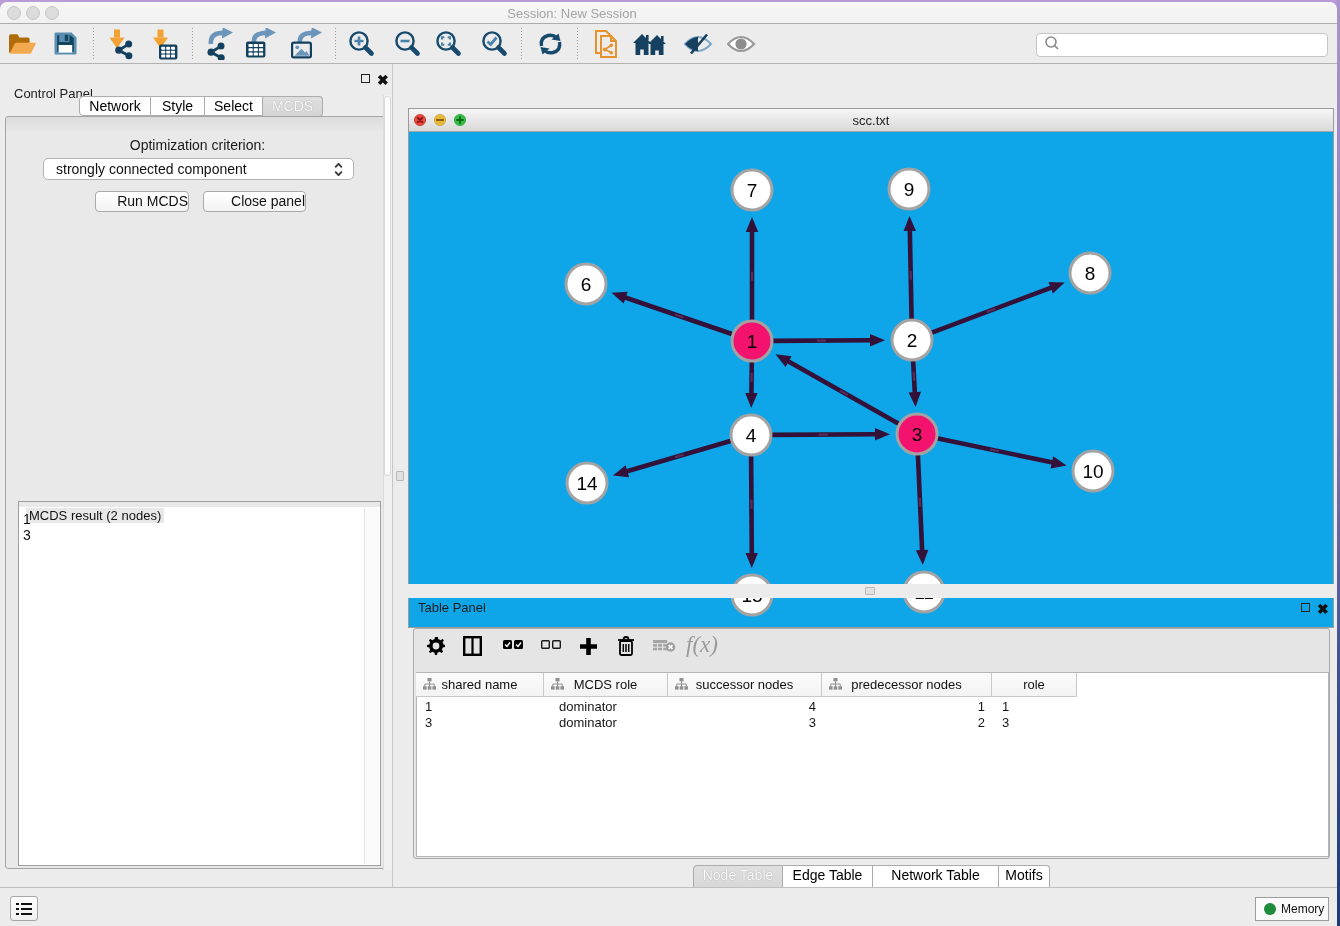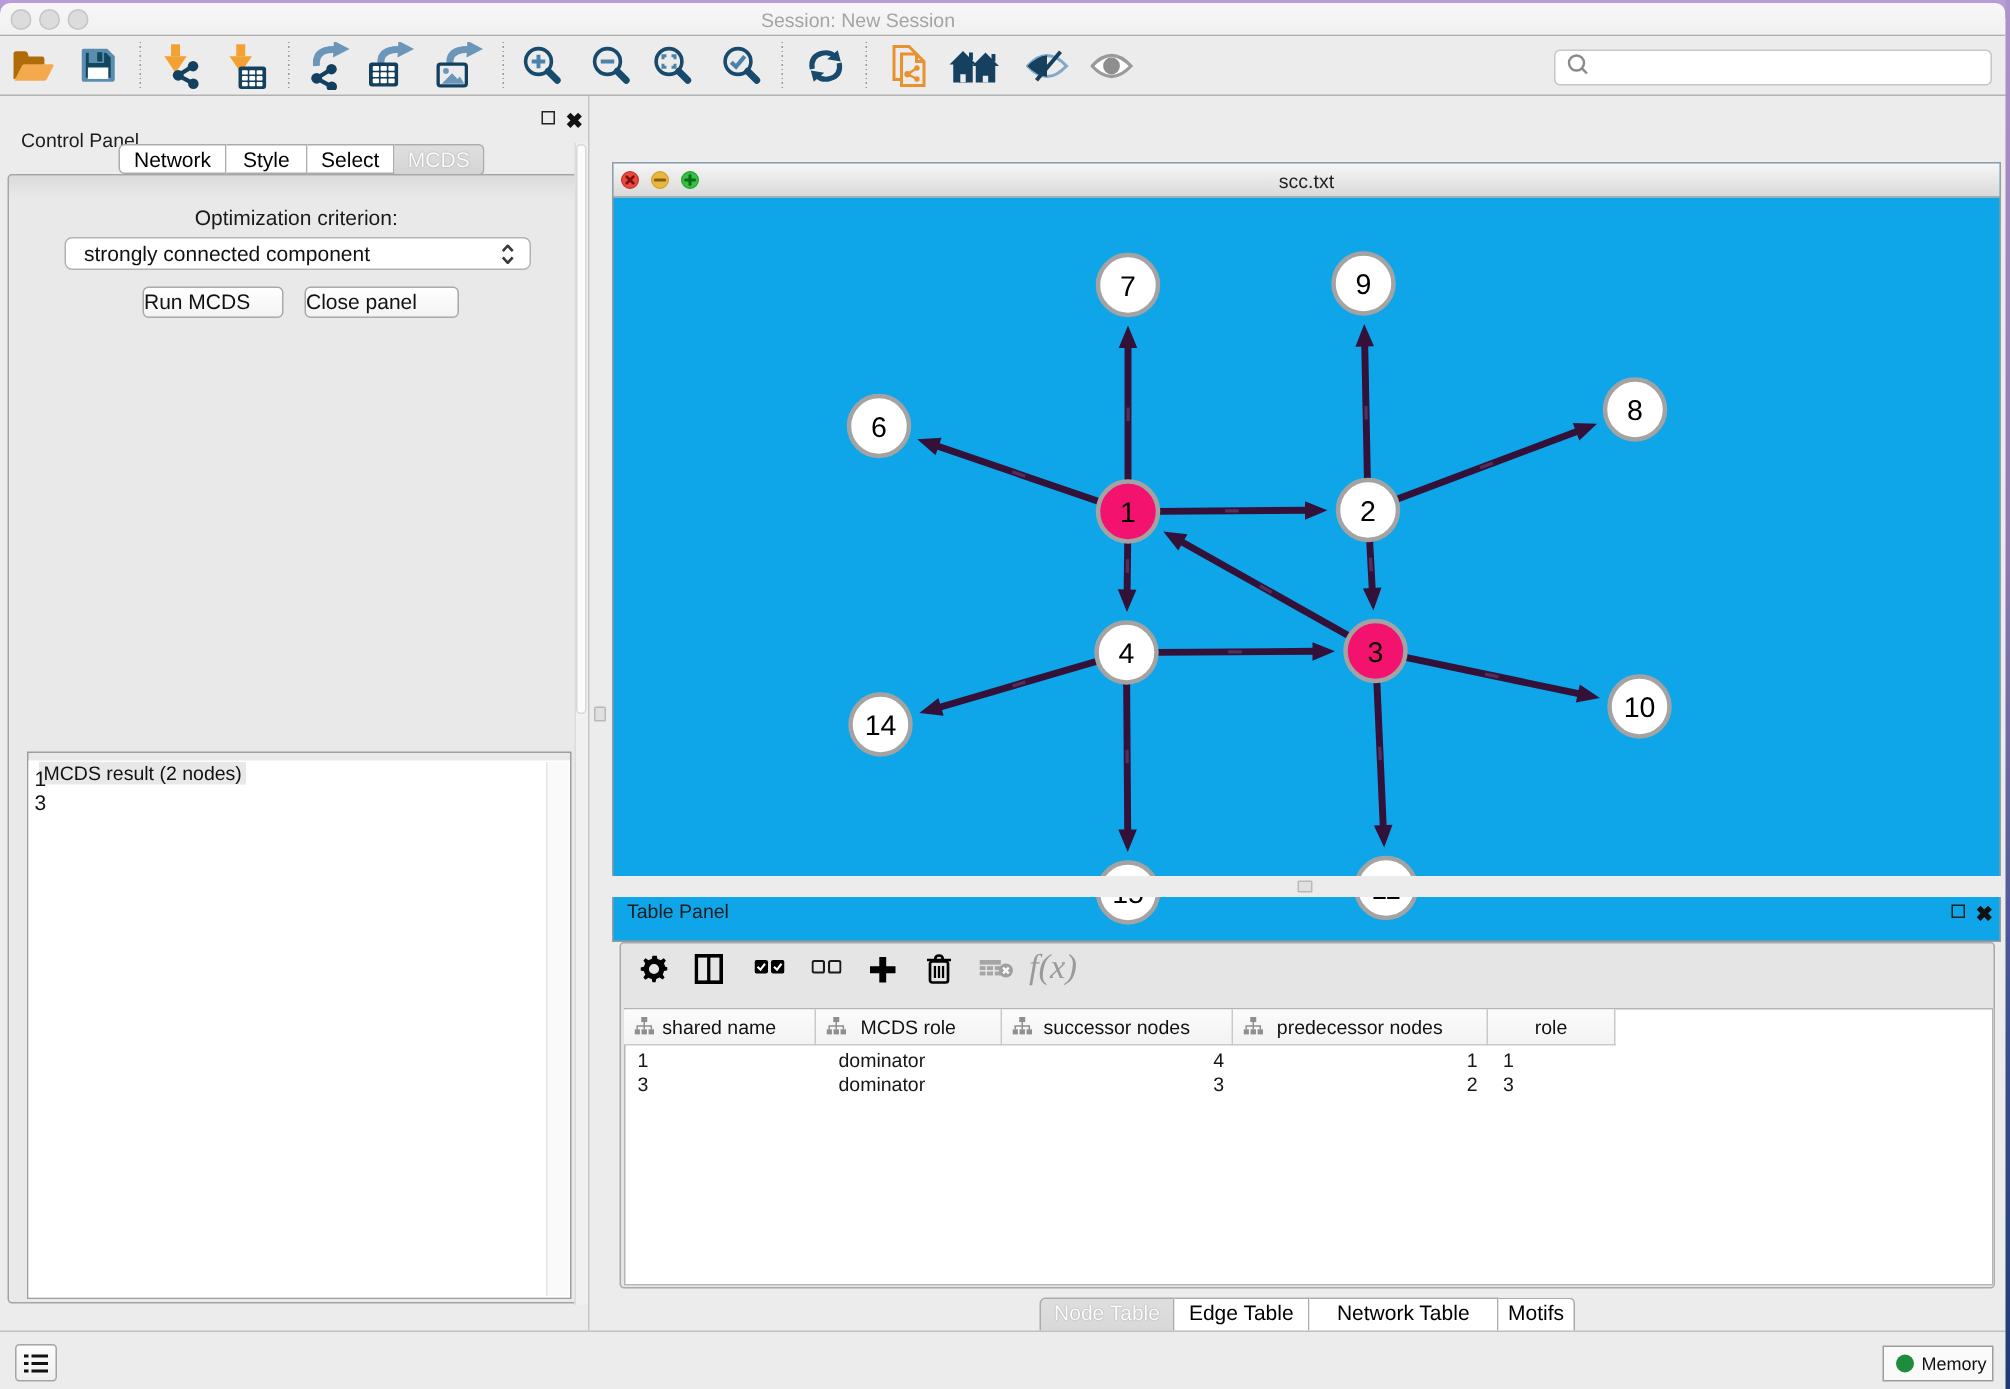--- a/index.html
+++ b/index.html
@@ -21,21 +21,21 @@
   #cp-title{left:14px;top:71px;font-size:13px;color:#1c1c1c;margin-top:15px;}
   .float-ic{width:9px;height:9px;border:1.6px solid #222;box-sizing:border-box;background:transparent;}
   .close-ic{font-size:14px;font-weight:bold;color:#111;line-height:12px;}
   .tab{position:absolute;box-sizing:border-box;font-size:14px;color:#000;text-align:center;background:#fff;border:1px solid #acacac;}
   .tabsel{background:linear-gradient(#dfdfdf,#d4d4d4);color:#fbfbfb;text-shadow:0 0 1px #8d8d8d;}
   #cp-pane{left:5px;top:116px;width:383px;height:753px;background:linear-gradient(#dcdcdc 0px,#e9e9e9 16px,#e9e9e9);border:1px solid #a5a5a5;border-radius:3px;box-sizing:border-box;}
   #cp-scroll{left:383px;top:95px;width:8px;height:775px;background:#f0f0f0;border-left:1px solid #dcdcdc;}
   #cp-thumb{left:384px;top:96px;width:7px;height:380px;background:#fbfbfb;border:1px solid #d8d8d8;border-radius:3px;box-sizing:border-box;}
   #optlab{left:6px;top:137px;width:383px;text-align:center;font-size:14px;color:#1a1a1a;}
   #dropdown{left:43px;top:158px;width:311px;height:22px;background:#fff;border:1px solid #b3b3b3;border-radius:5px;box-sizing:border-box;font-size:14px;color:#111;line-height:20px;padding-left:12px;}
-  .btn{position:absolute;top:191px;height:21px;background:linear-gradient(#ffffff,#f3f3f3);border:1px solid #aaaaaa;border-radius:4px;box-sizing:border-box;font-size:14px;color:#111;text-align:left;line-height:19px;}
+  .btn{position:absolute;top:191px;height:21px;background:linear-gradient(#ffffff,#f3f3f3);border:1px solid #aaaaaa;border-radius:4px;box-sizing:border-box;font-size:14px;color:#111;text-align:right;line-height:19px;}
   #fieldset{left:18px;top:501px;width:363px;height:365px;border:1px solid #9e9e9e;box-sizing:border-box;}
   #fslegend{left:26px;top:494px;background:#e8e8e8;padding:0 3px;font-size:13px;color:#111;margin-top:14px;}
   #fsarea{left:19px;top:507px;width:361px;height:358px;background:#fff;}
   #fstrack{left:364px;top:508px;width:15px;height:356px;background:#fafafa;border-left:1px solid #e4e4e4;box-sizing:border-box;}
   #fstext{left:23px;top:511px;font-size:14px;color:#111;line-height:16px;}
   
   #vgutter{left:392px;top:64px;width:16px;height:823px;background:#ececec;border-left:1px solid #c6c6c6;box-sizing:border-box;}
   #vhandle{left:396px;top:471px;width:8px;height:10px;background:#e0e0e0;border:1px solid #b9b9b9;box-sizing:border-box;border-radius:1px;}
   
   #netwin{left:408px;top:64px;width:926px;height:520px;background:#0ea5e9;border:1px solid #9b9b9b;box-sizing:border-box;margin-top:44px;}

